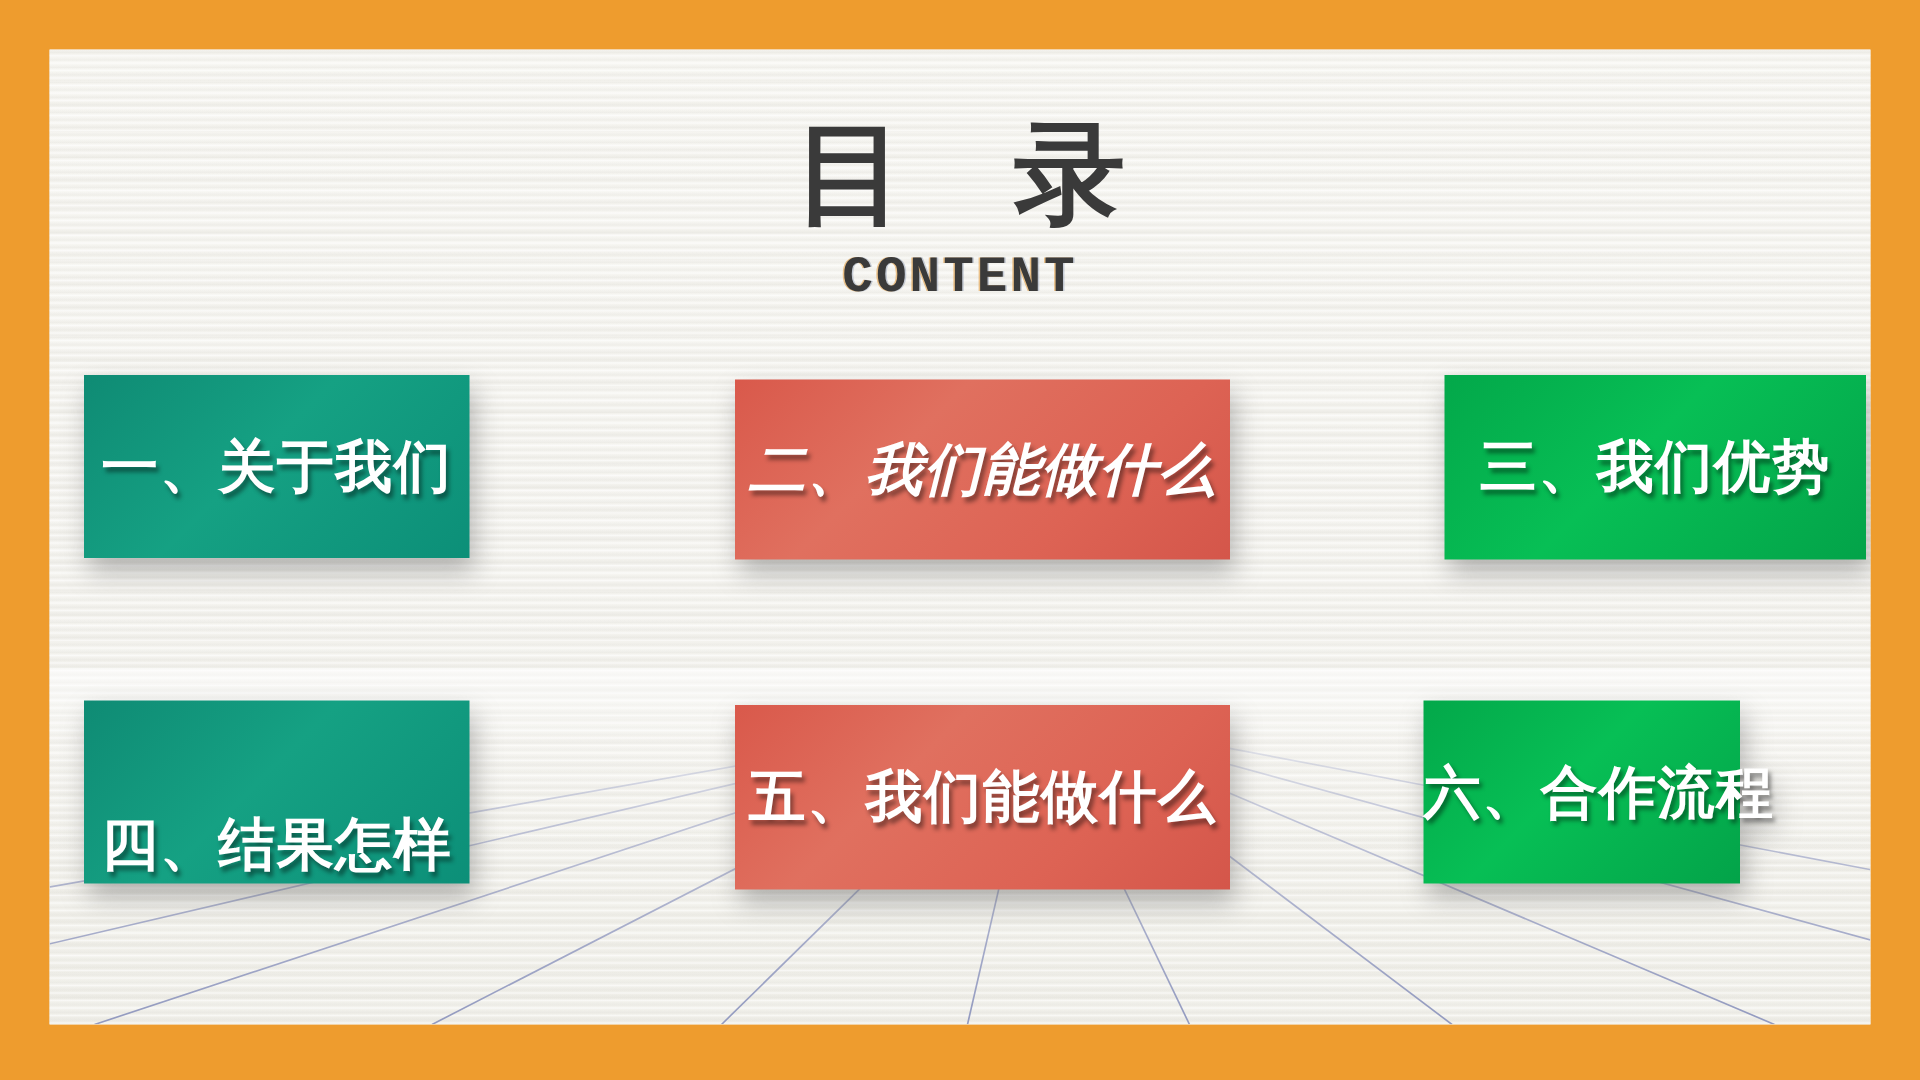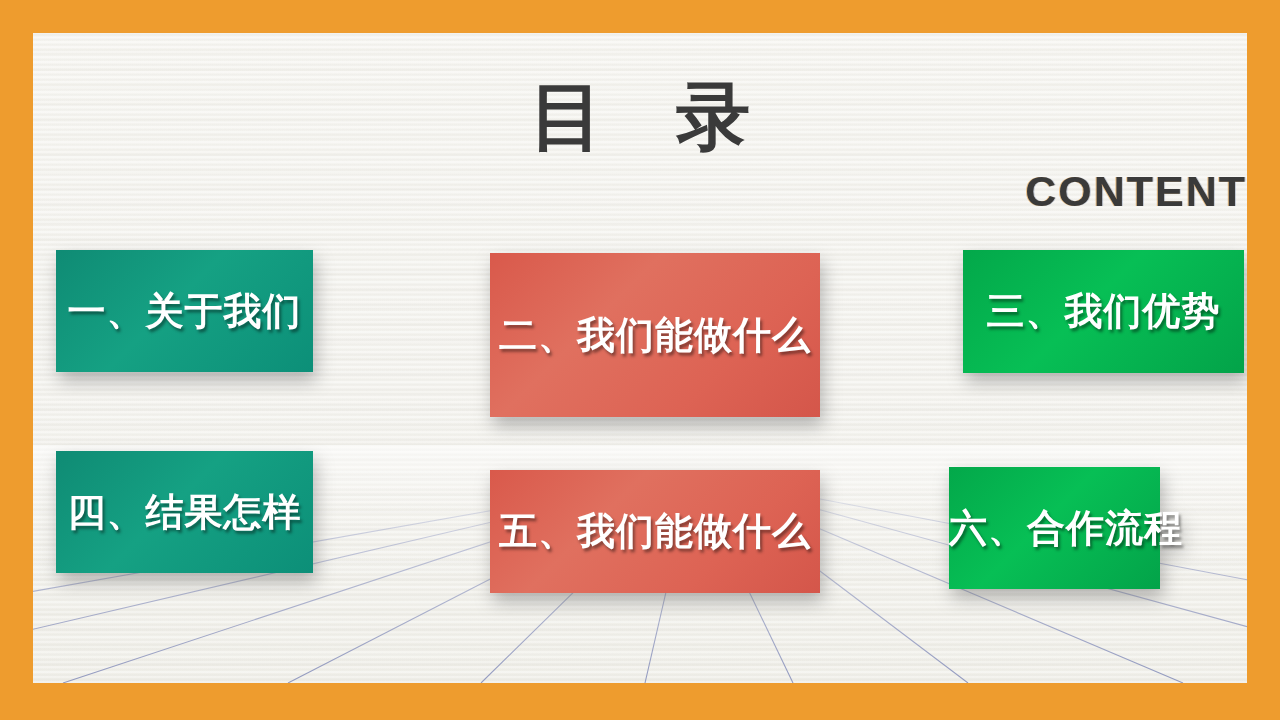--- a/index.html
+++ b/index.html
@@ -86,27 +86,26 @@
     font-size: 74px;
     font-weight: bold;
     color: #3a3a3a;
     letter-spacing: 14px;
     line-height: 1.08;
     text-indent: 14px;
     font-family: Liberation Mono, monospace;
   }
   #title-en {
     margin-top: 4px;
-    font-size: 43px;
+    font-size: 34px;
     font-weight: bold;
     color: #3a3a3a;
     letter-spacing: 2px;
     text-shadow: -1px 0 0 rgba(225,150,50,0.55), 1px 0 0 rgba(90,110,150,0.30);
-    font-family: Liberation Sans, sans-serif;
-    text-align: right;
+    font-family: Liberation Mono, monospace;
   }
 
   
   .card {
     position: absolute;
     display: flex;
     align-items: center;
     box-sizing: border-box;
     filter: drop-shadow(3px 9px 9px rgba(90,90,90,0.42));
   }
@@ -130,24 +129,24 @@
   .card.salmon {
     background: linear-gradient(135deg, #d9594b 0%, #e0705f 35%, #dd6354 70%, #d4564a 100%);
   }
   
   .card.green {
     background: linear-gradient(135deg, #03a84a 0%, #07bf55 45%, #03a349 100%);
   }
 
   
   #card-1 { left: 23px;  top: 217px; width: 257px; height: 122px; }
-  #card-2 { left: 457px; top: 220px; width: 330px; height: 164px; }
+  #card-2 { left: 457px; top: 220px; width: 330px; height: 120px; font-style: italic; }
   #card-3 { left: 930px; top: 217px; width: 281px; height: 123px; }
   
-  #card-4 { left: 23px;  top: 418px; width: 257px; height: 122px; }
+  #card-4 { left: 23px;  top: 434px; width: 257px; height: 122px; align-items: flex-end; }
   #card-5 { left: 457px; top: 437px; width: 330px; height: 123px; }
   #card-6 { left: 916px; top: 434px; width: 211px; height: 122px; }
 
   #card-2 .card-label, #card-5 .card-label { font-size: 38px; }
 </style>
 </head>
 <body>
 
 <div id="slide">
 

